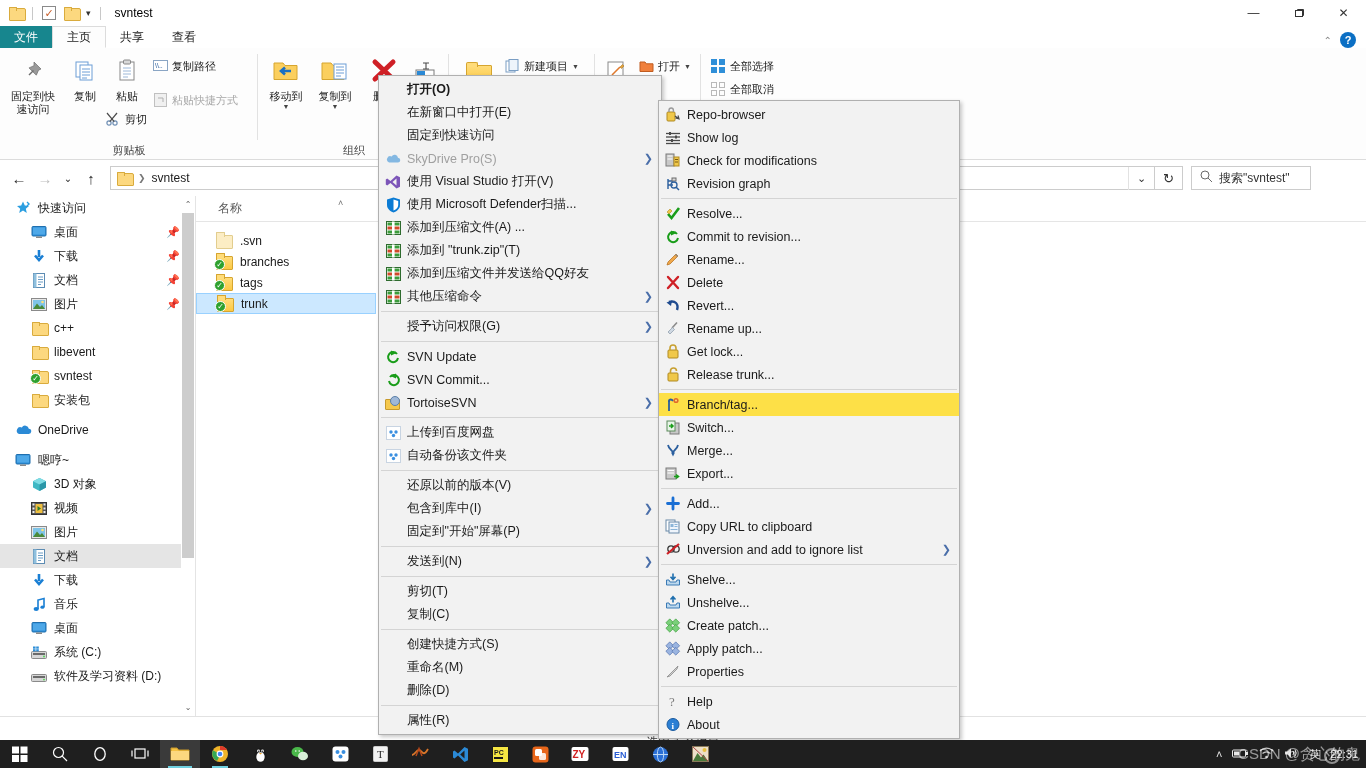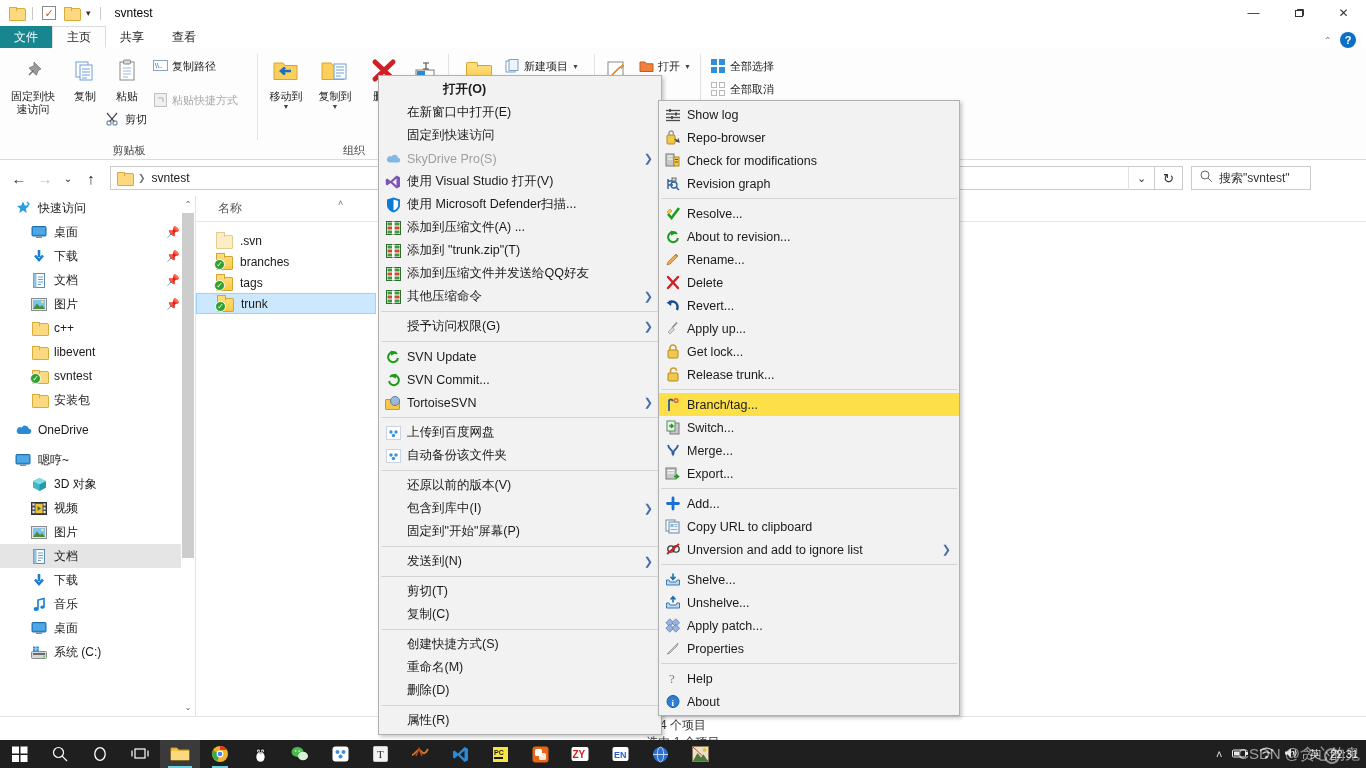--- a/index.html
+++ b/index.html
@@ -189,21 +189,21 @@
   .ctxmenu {
     position:absolute; background:#f2f2f2; border:1px solid #b0b0b0;
     box-shadow: 2px 2px 4px rgba(0,0,0,0.22);
     font-size:12.5px; color:#1a1a1a; padding:2px 0;
   }
   .mi { height:23px; display:flex;align-items:center; padding:0 8px 0 0; position:relative; }
   .mi .mic { width:28px; display:flex;align-items:center;justify-content:center; flex:0 0 28px; }
   .mi .ml { flex:1 1 auto; white-space:nowrap; }
   .mi .marr { font-size:11px; color:#4a6ea9; padding-left:12px; }
   .mi.hl { background:#fde047; }
-  .mi.bold .ml { font-weight:bold;margin-left:36px; }
+  .mi.bold .ml { font-weight:bold; }
   .mi.gray .ml { color:#a0a0a0; }
   .msep { height:1px; background:#d4d4d4; margin:3px 2px; }
   .g-tsvn{ width:16px;height:14px;position:relative;}
   .g-tsvn::before{content:"";position:absolute;left:0;bottom:0;width:13px;height:9px;
     background:#f5c84c;border:1px solid #c79a2c;border-radius:1px;}
   .g-tsvn::after{content:"";position:absolute;left:5px;top:0;width:8px;height:8px;border-radius:50%;
     background:#9fb8d8;border:1px solid #5b7fa8;}
 </style>
 </head>
 <body>
@@ -662,20 +662,30 @@
             <g fill="#2f8fd8">
               <rect x="2" y="0.5" width="2.6" height="2.2"></rect>
               <rect x="5.2" y="0.5" width="2.6" height="2.2"></rect>
               <rect x="2" y="3.2" width="2.6" height="2.2"></rect>
               <rect x="5.2" y="3.2" width="2.6" height="2.2"></rect>
             </g>
             <circle cx="13" cy="10.5" r="0.9" fill="#4ad44a"></circle>
           </svg>
       </span>
       <span>系统 (C:)</span>
+    </div>
+    <div class="nav-item ind1">
+      <span class="nic">
+        <svg width="16" height="11" viewBox="0 0 16 11">
+            <rect x="0.5" y="3.5" width="15" height="7" rx="1" fill="#d6d6d6" stroke="#8a8a8a"></rect>
+            <rect x="2" y="5" width="12" height="2" fill="#6a6a6a"></rect>
+            <circle cx="13" cy="8.6" r="0.9" fill="#4ad44a"></circle>
+          </svg>
+      </span>
+      <span>软件及学习资料 (D:)</span>
     </div>
   </div>
 
   <div class="navscroll">
     <div class="sbtn">⌃</div>
     <div class="thumb"></div>
     <div class="sbtn" style="position:absolute;bottom:0">⌄</div>
   </div>
   <div class="splitter"></div>
 
@@ -926,49 +936,49 @@
     <div class="msep"></div>
     <div class="mi">
       <span class="mic"></span>
       <span class="ml">属性(R)</span>
     </div>
   </div>
 
   <div class="ctxmenu" id="ctx-sub" style="left:658px;top:100px;width:302px;">
     <div class="mi">
       <span class="mic">
+        <svg width="16" height="15" viewBox="0 0 16 15">
+            <rect x="2" y="5" width="8" height="9" rx="1" fill="#f0c84a" stroke="#b08a22"></rect>
+            <path d="M4 5 V3.2 a2.2 2.2 0 0 1 4.4 0 V5" fill="none" stroke="#9a9a9a" stroke-width="1.4"></path>
+            <path d="M10 9 l4 3 M13 8.5 l1 3.5 l-3.5 -1" fill="none" stroke="#4a4a4a" stroke-width="1.2"></path>
+          </svg>
+      </span>
+      <span class="ml">Repo-browser</span>
+    </div>
+    <div class="mi">
+      <span class="mic">
         <svg width="16" height="14" viewBox="0 0 16 14">
             <g stroke="#4a4a4a" stroke-width="1.3">
               <line x1="1" y1="2.5" x2="15" y2="2.5"></line>
               <line x1="1" y1="6" x2="15" y2="6"></line>
               <line x1="1" y1="9.5" x2="15" y2="9.5"></line>
               <line x1="1" y1="12.5" x2="15" y2="12.5"></line>
             </g>
             <g fill="#4a4a4a">
               <rect x="4" y="1" width="2" height="3"></rect>
               <rect x="10" y="4.5" width="2" height="3"></rect>
               <rect x="6" y="8" width="2" height="3"></rect>
             </g>
           </svg>
       </span>
       <span class="ml">Show log</span>
     </div>
     <div class="mi">
       <span class="mic">
         <svg width="16" height="15" viewBox="0 0 16 15">
-            <rect x="2" y="5" width="8" height="9" rx="1" fill="#f0c84a" stroke="#b08a22"></rect>
-            <path d="M4 5 V3.2 a2.2 2.2 0 0 1 4.4 0 V5" fill="none" stroke="#9a9a9a" stroke-width="1.4"></path>
-            <path d="M10 9 l4 3 M13 8.5 l1 3.5 l-3.5 -1" fill="none" stroke="#4a4a4a" stroke-width="1.2"></path>
-          </svg>
-      </span>
-      <span class="ml">Repo-browser</span>
-    </div>
-    <div class="mi">
-      <span class="mic">
-        <svg width="16" height="15" viewBox="0 0 16 15">
             <rect x="1" y="1" width="8" height="12" fill="#c8c8c8" stroke="#7a7a7a"></rect>
             <g stroke="#fff">
               <line x1="2.5" y1="3" x2="7.5" y2="3"></line>
               <line x1="2.5" y1="6" x2="7.5" y2="6"></line>
             </g>
             <rect x="9" y="4" width="5" height="9" fill="#f0c84a" stroke="#b08a22"></rect>
             <g stroke="#7a5a10">
               <line x1="10" y1="6.5" x2="13" y2="6.5"></line>
               <line x1="10" y1="9" x2="13" y2="9"></line>
             </g>
@@ -997,21 +1007,21 @@
       </span>
       <span class="ml">Resolve...</span>
     </div>
     <div class="mi">
       <span class="mic">
         <svg width="15" height="15" viewBox="0 0 15 15">
             <path d="M11 5 a5 5 0 1 0 1 4" fill="none" stroke="#1a9d1a" stroke-width="2"></path>
             <path d="M5 1.5 L5 6.5 L10 4.2 z" fill="#1a9d1a"></path>
           </svg>
       </span>
-      <span class="ml">About to revision...</span>
+      <span class="ml">Commit to revision...</span>
     </div>
     <div class="mi">
       <span class="mic">
         <svg width="16" height="15" viewBox="0 0 16 15">
             <path d="M2 13 l1 -3 l8 -8 l2 2 l-8 8 z" fill="#f0a84a" stroke="#b06a1a" stroke-width="0.7"></path>
             <path d="M10.5 2.5 l2 2" stroke="#8a8a8a" stroke-width="1.2"></path>
           </svg>
       </span>
       <span class="ml">Rename...</span>
     </div>
@@ -1032,21 +1042,21 @@
       </span>
       <span class="ml">Revert...</span>
     </div>
     <div class="mi">
       <span class="mic">
         <svg width="16" height="15" viewBox="0 0 16 15">
             <path d="M12 1.5 L7 7" stroke="#8a8a8a" stroke-width="1.6"></path>
             <path d="M7.5 6.5 L9.5 8.5 L5 13 L3 11 z" fill="#cfd8e2" stroke="#8a9aa8" stroke-width="0.7"></path>
           </svg>
       </span>
-      <span class="ml">Apply up...</span>
+      <span class="ml">Rename up...</span>
     </div>
     <div class="mi">
       <span class="mic">
         <svg width="14" height="15" viewBox="0 0 14 15">
             <rect x="2" y="6" width="10" height="8" rx="1" fill="#f0c84a" stroke="#b08a22"></rect>
             <path d="M4 6 V4 a3 3 0 0 1 6 0 V6" fill="none" stroke="#c8a030" stroke-width="1.6"></path>
           </svg>
       </span>
       <span class="ml">Get lock...</span>
     </div>
@@ -1153,20 +1163,33 @@
         <svg width="16" height="15" viewBox="0 0 16 15">
             <path d="M1.5 8 V13 h13 V8 l-2.5 0 l-1 2 h-6 l-1 -2 z" fill="#bcd8ee" stroke="#3a7ab5"></path>
             <path d="M8 7.5 V2 M5.5 4.5 L8 1.8 L10.5 4.5" stroke="#1f6fae" stroke-width="1.6" fill="none"></path>
           </svg>
       </span>
       <span class="ml">Unshelve...</span>
     </div>
     <div class="mi">
       <span class="mic">
         <svg width="16" height="15" viewBox="0 0 16 15">
+            <g fill="#7ad07a" stroke="#3a9a3a" stroke-width="0.6">
+              <rect x="2" y="2" width="5.5" height="5.5" transform="rotate(45 4.75 4.75)"></rect>
+              <rect x="8" y="2" width="5.5" height="5.5" transform="rotate(45 10.75 4.75)"></rect>
+              <rect x="2" y="7.5" width="5.5" height="5.5" transform="rotate(45 4.75 10.25)"></rect>
+              <rect x="8" y="7.5" width="5.5" height="5.5" transform="rotate(45 10.75 10.25)"></rect>
+            </g>
+          </svg>
+      </span>
+      <span class="ml">Create patch...</span>
+    </div>
+    <div class="mi">
+      <span class="mic">
+        <svg width="16" height="15" viewBox="0 0 16 15">
             <g fill="#9ab4e0" stroke="#4a6aa8" stroke-width="0.6">
               <rect x="2" y="2" width="5.5" height="5.5" transform="rotate(45 4.75 4.75)"></rect>
               <rect x="8" y="2" width="5.5" height="5.5" transform="rotate(45 10.75 4.75)"></rect>
               <rect x="2" y="7.5" width="5.5" height="5.5" transform="rotate(45 4.75 10.25)"></rect>
               <rect x="8" y="7.5" width="5.5" height="5.5" transform="rotate(45 10.75 10.25)"></rect>
             </g>
           </svg>
       </span>
       <span class="ml">Apply patch...</span>
     </div>

